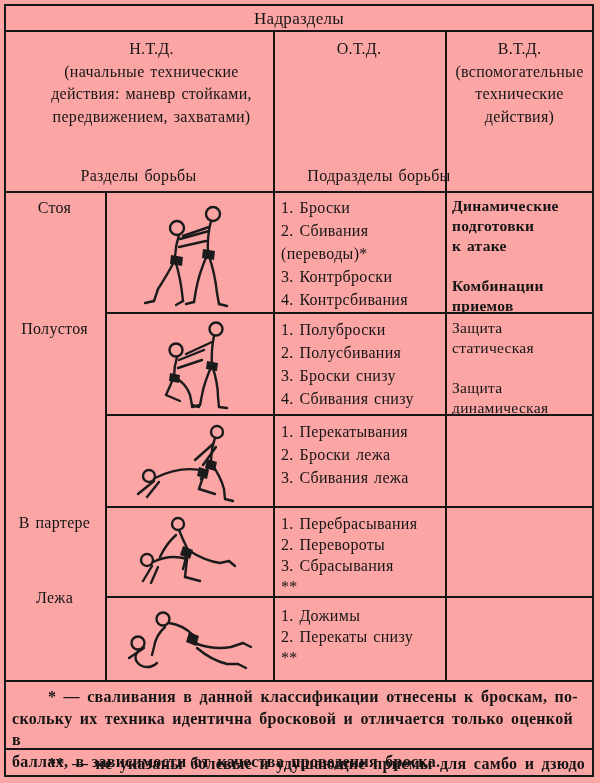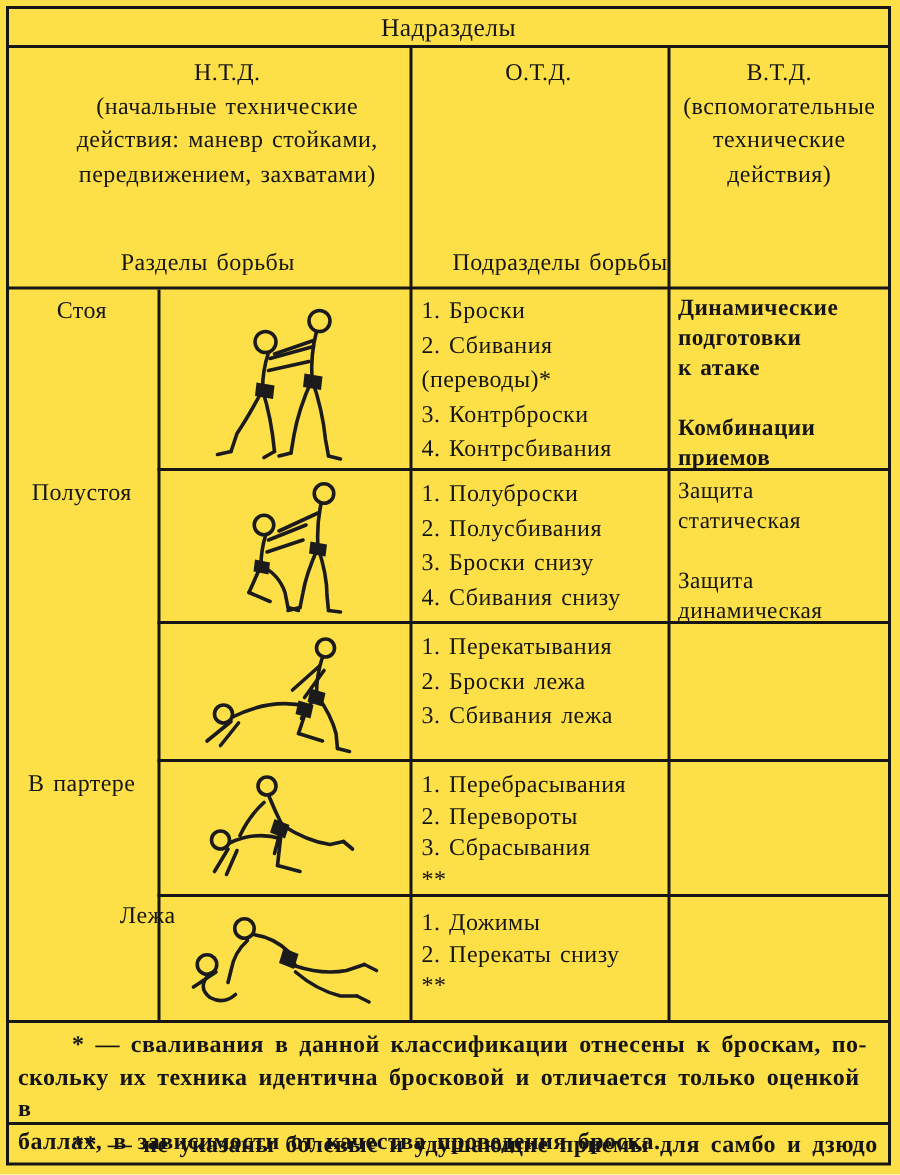--- a/index.html
+++ b/index.html
@@ -1,17 +1,17 @@
 <!DOCTYPE html>
 <html><head>
 <meta charset="utf-8">
 <style>
   html,body{margin:0;padding:0;background:#ffffff;}
   .sheet{
-    position:relative;width:600px;height:783px;background:#fde047;
+    position:relative;width:600px;height:783px;background:#fca5a5;
     font-family:"Liberation Serif","DejaVu Serif",serif;color:#151515;
     letter-spacing:0.3px;word-spacing:1.5px;overflow:hidden;
   }
   .outer{position:absolute;left:4px;top:4px;width:590px;height:773px;
     border:2px solid #161616;box-sizing:border-box;}
   .hline{position:absolute;height:2px;background:#161616;}
   .vline{position:absolute;width:2px;background:#161616;}
   .t{position:absolute;}
   .center{text-align:center;}
   .ml{white-space:pre-line;}
@@ -51,21 +51,21 @@
     <div>Н.Т.Д.</div>
     <div class="ml">(начальные технические
 действия: маневр стойками,
 передвижением, захватами)</div>
   </div>
   <div class="t center hdr" style="left:4px;top:165px;width:269px;">Разделы борьбы</div>
 
   <div class="t center hdr" style="left:273px;top:38px;width:172px;">
     <div>О.Т.Д.</div>
   </div>
-  <div class="t center hdr" style="left:261px;top:165px;width:184px;text-align:right;">Подразделы борьбы</div>
+  <div class="t center hdr" style="left:287px;top:165px;width:184px;">Подразделы борьбы</div>
 
   <div class="t center hdr" style="left:445px;top:38px;width:149px;">
     <div>В.Т.Д.</div>
     <div class="ml">(вспомогательные
 технические
 действия)</div>
   </div>
 
   <div class="t center ml lbl" style="left:6px;top:197px;width:97px;">Стоя</div>
   <svg class="fig" style="left:133px;top:197px;" width="118" height="114" viewBox="0 0 118 114" aria-label="two-wrestlers-standing-grapple">
@@ -166,21 +166,21 @@
       <path d="M104 49 L110 54"></path>
     <path d="M63 38 L58 57"></path>
     <path class="fill" d="M58 34 L68 38 L65 47 L55 43 Z"></path>
   </svg>
   <div class="t ml list-tight" style="left:281px;top:513px;width:158px;">1. Перебрасывания
 2. Перевороты
 3. Сбрасывания
 **</div>
   <div class="t ml aux" style="left:452px;top:513px;width:136px;"></div>
 
-  <div class="t center ml lbl" style="left:6px;top:600px;width:97px;padding-left:44px;">Лежа</div>
+  <div class="t center ml lbl" style="left:6px;top:587px;width:97px;">Лежа</div>
   <svg class="fig" style="left:111px;top:602px;" width="148" height="77" viewBox="0 0 148 77" aria-label="wrestlers-lying-pin">
     <circle cx="27" cy="41" r="6.5"></circle>
     <path d="M29 47 Q20 56 29 63 Q38 68 46 61"></path>
     <path d="M33 46 L18 56"></path>
     <circle cx="52" cy="17" r="6.5"></circle>
     <path d="M58 21 Q72 23 82 33"></path>
     <path d="M54 25 Q45 33 43 45 L41 53"></path>
     <path d="M82 33 L86 42"></path>
     <path d="M86 42 Q104 48 120 45 L132 41"></path>
       <path d="M132 41 L140 45"></path>

